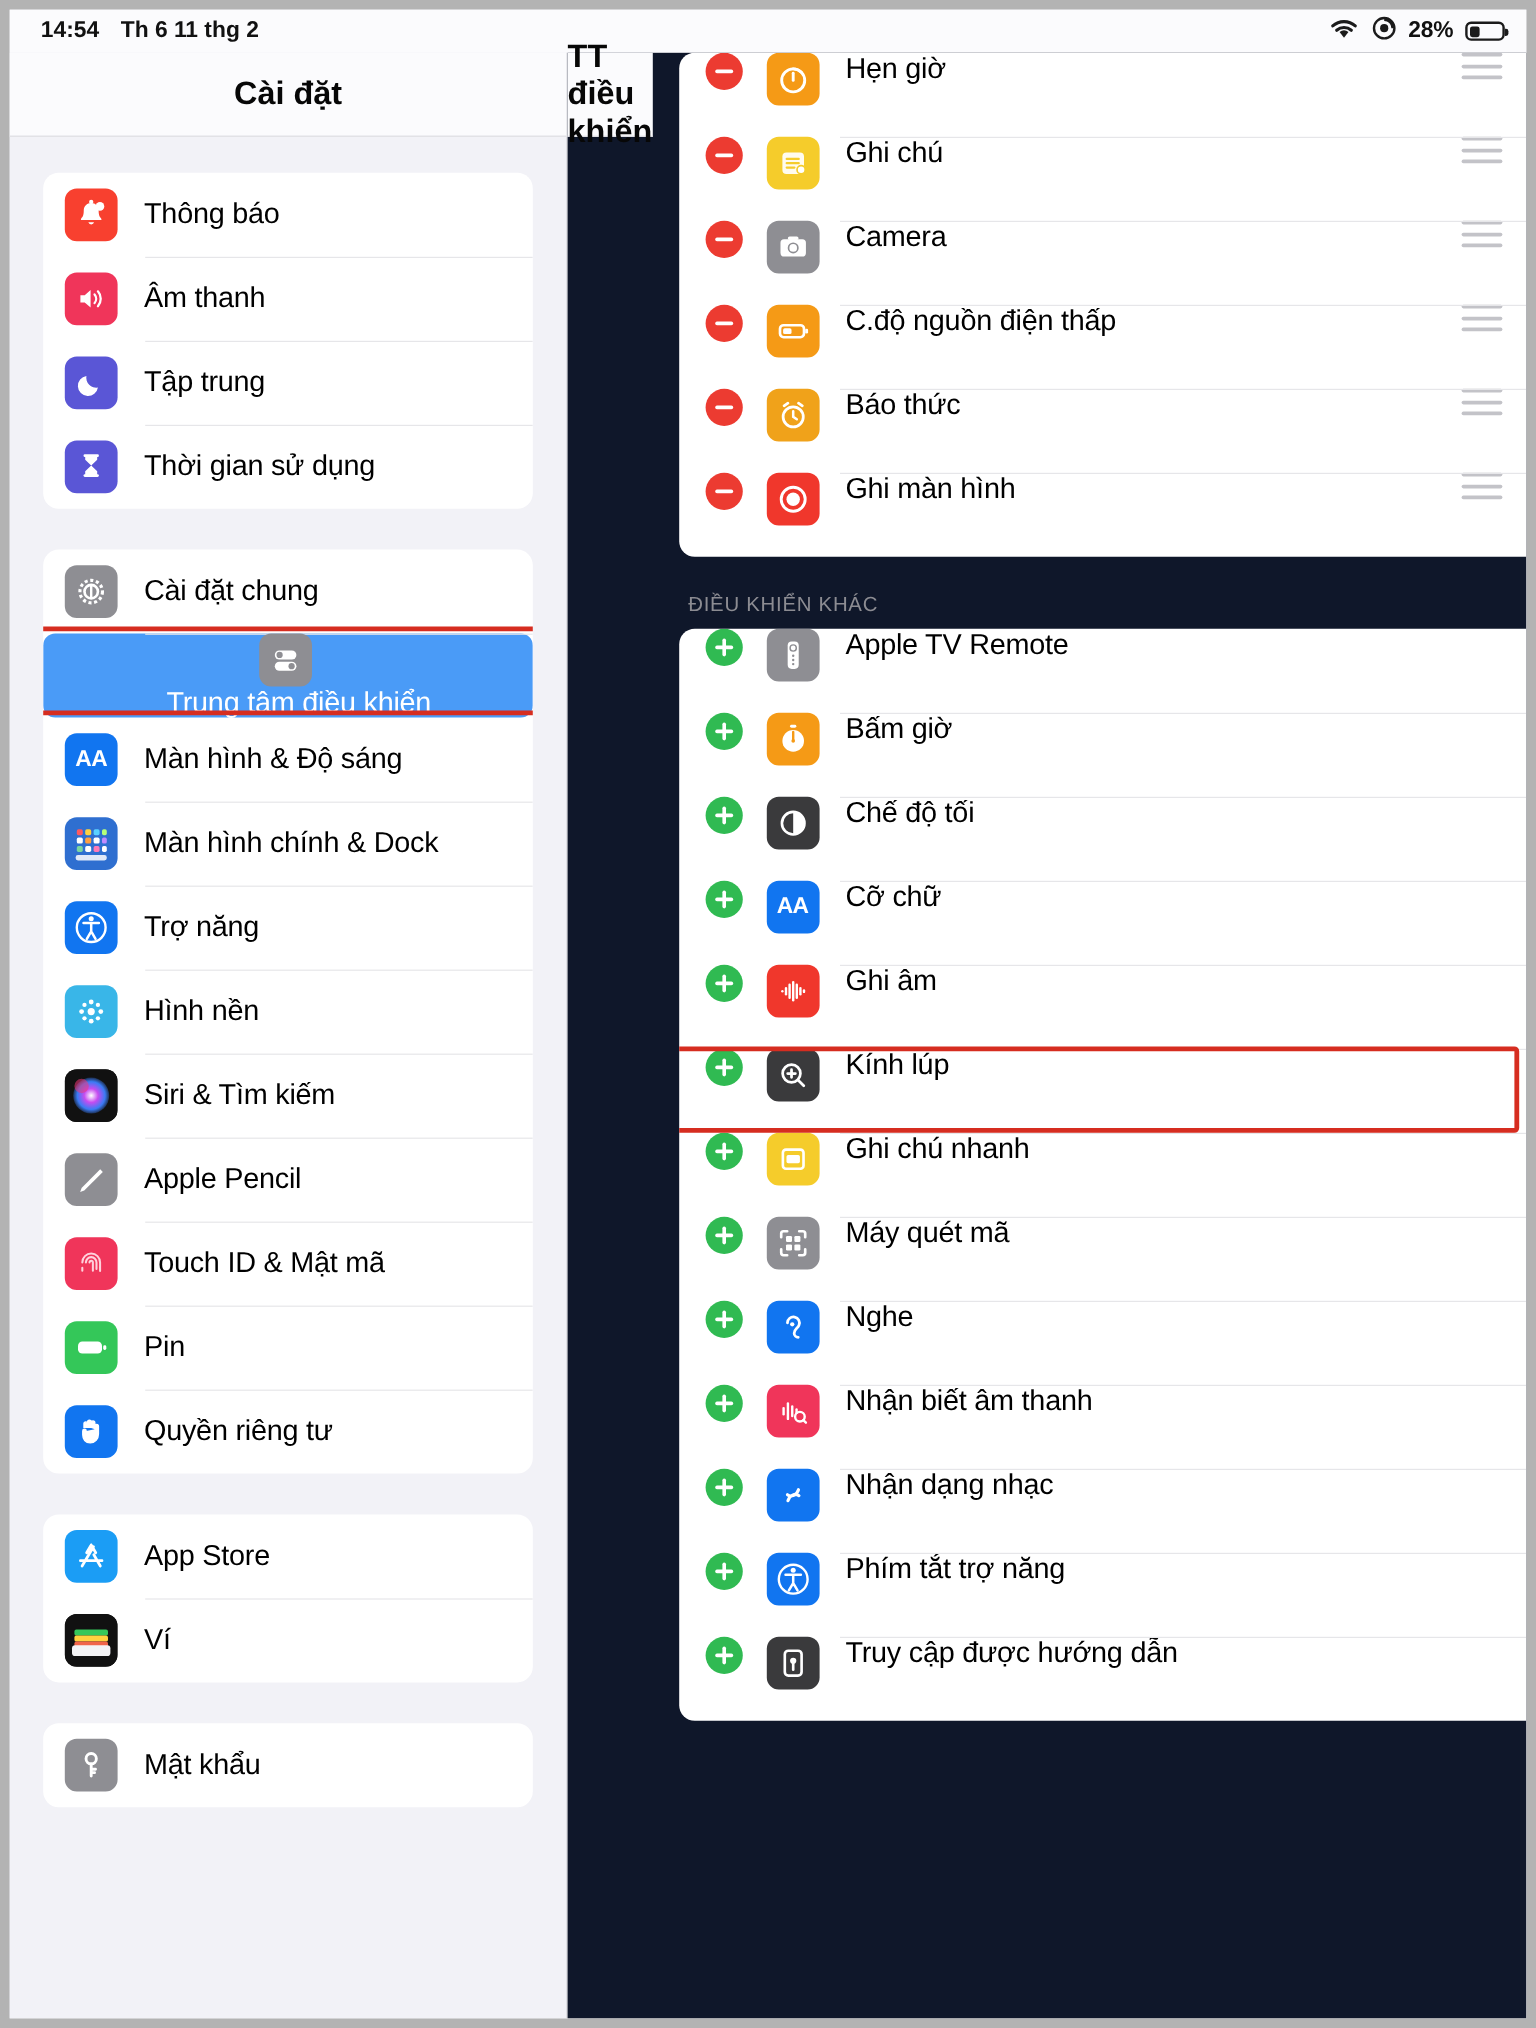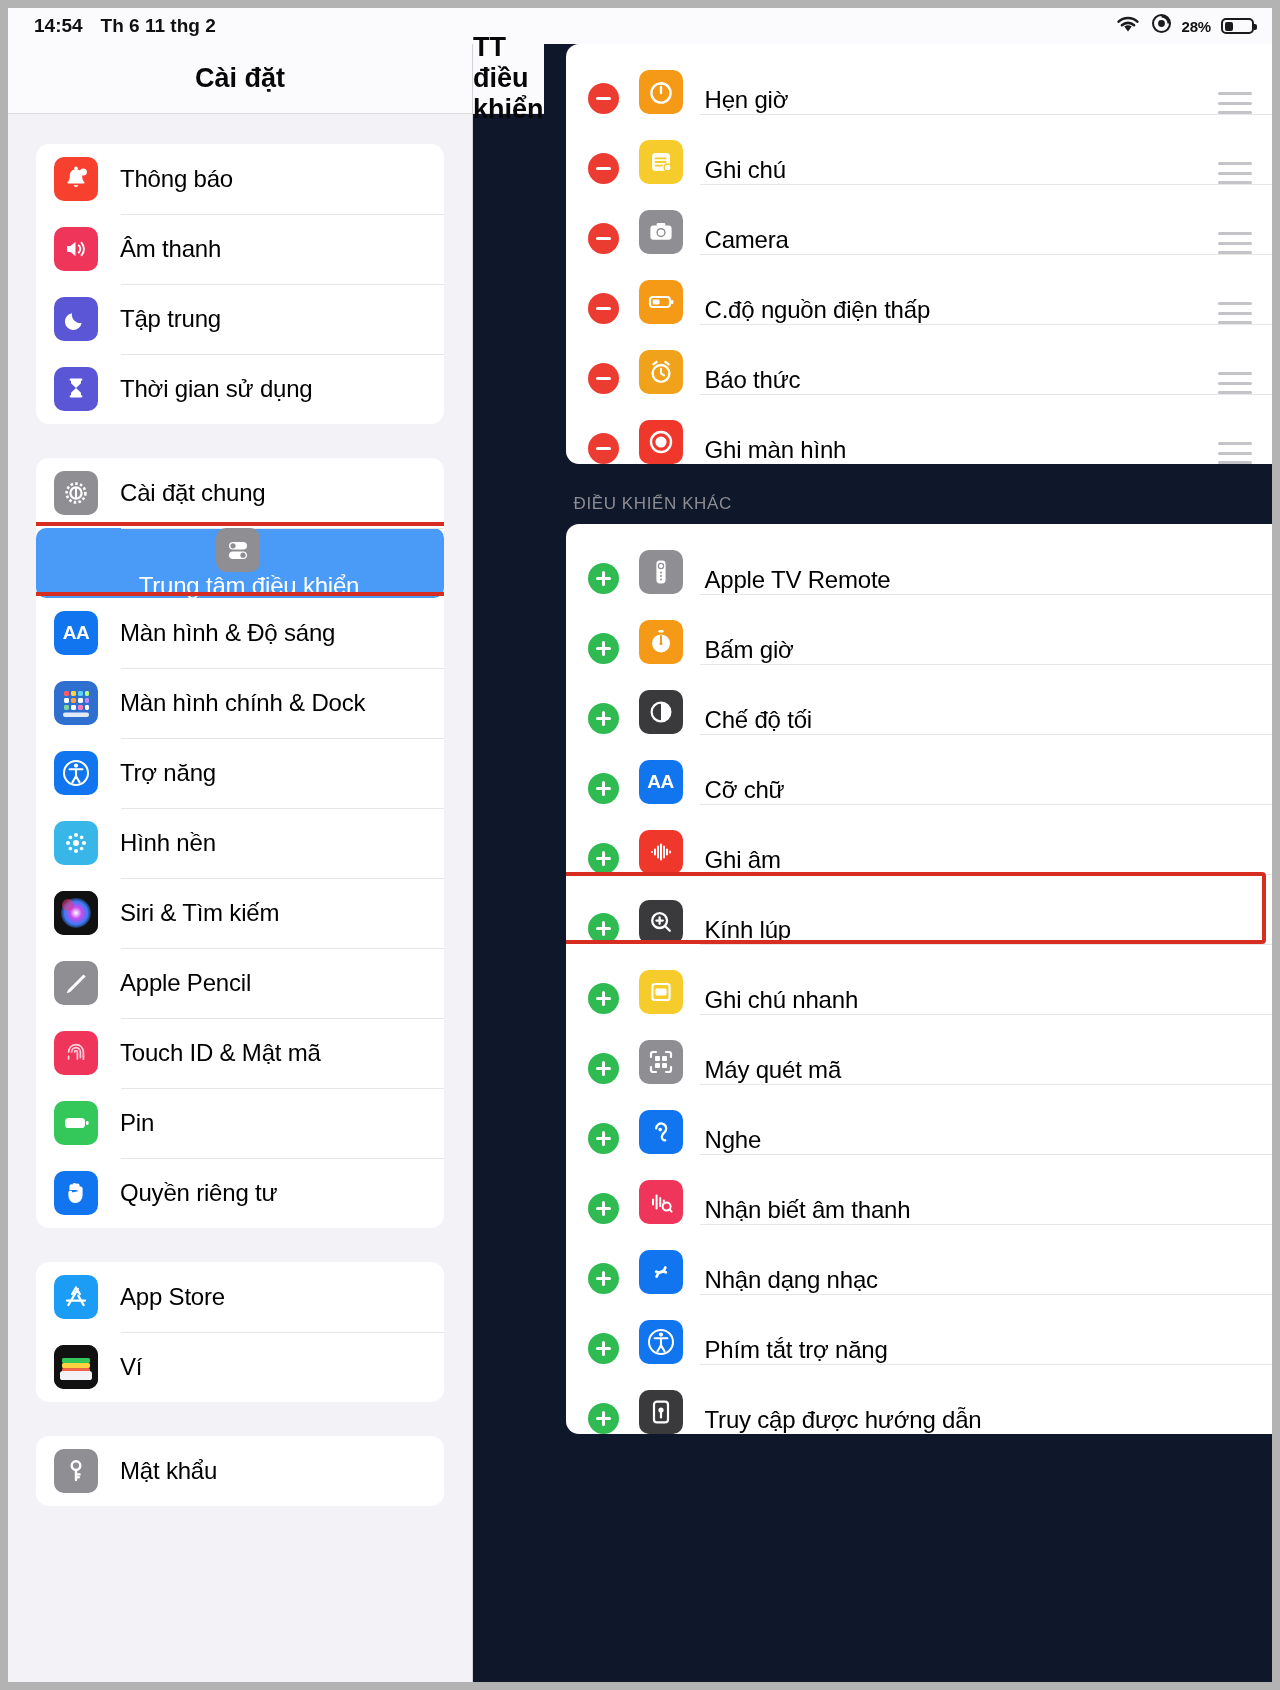--- a/index.html
+++ b/index.html
@@ -28,21 +28,21 @@
     padding: 0 18px 0 26px;
     background: #fbfbfd;
     font-size: 19px;
     font-weight: bold;
     color: #111;
     gap: 44px;
   }
   .sb-left { display: flex; align-items: baseline; gap: 18px; }
   .sb-spacer { flex: 1 1 auto; }
   .sb-right { display: flex; align-items: center; gap: 10px; }
-  .sb-pct { font-size: 15px; font-weight: bold; letter-spacing: -0.2px; }
+  .sb-pct { font-size: 19px; font-weight: bold; letter-spacing: -0.2px; }
 
   .battery {
     position: relative;
     width: 33px; height: 16px;
     border: 2px solid #1b1b1b;
     border-radius: 5px;
     display: inline-block;
   }
   .battery::after {
     content: "";
@@ -152,21 +152,21 @@
     position: absolute;
     border: 4px solid #d62d20;
     border-radius: 4px;
     pointer-events: none;
     z-index: 20;
   }
 
   
   .ctl-row {
     display: flex;
-    align-items: flex-end;
+    align-items: flex-start;
     height: 70px;
     padding-left: 22px;
     padding-right: 20px;
     position: relative;
   }
   .ctl-row + .ctl-row::before {
     content: "";
     position: absolute;
     left: 134px; right: 0; top: 0;
     height: 1px;

